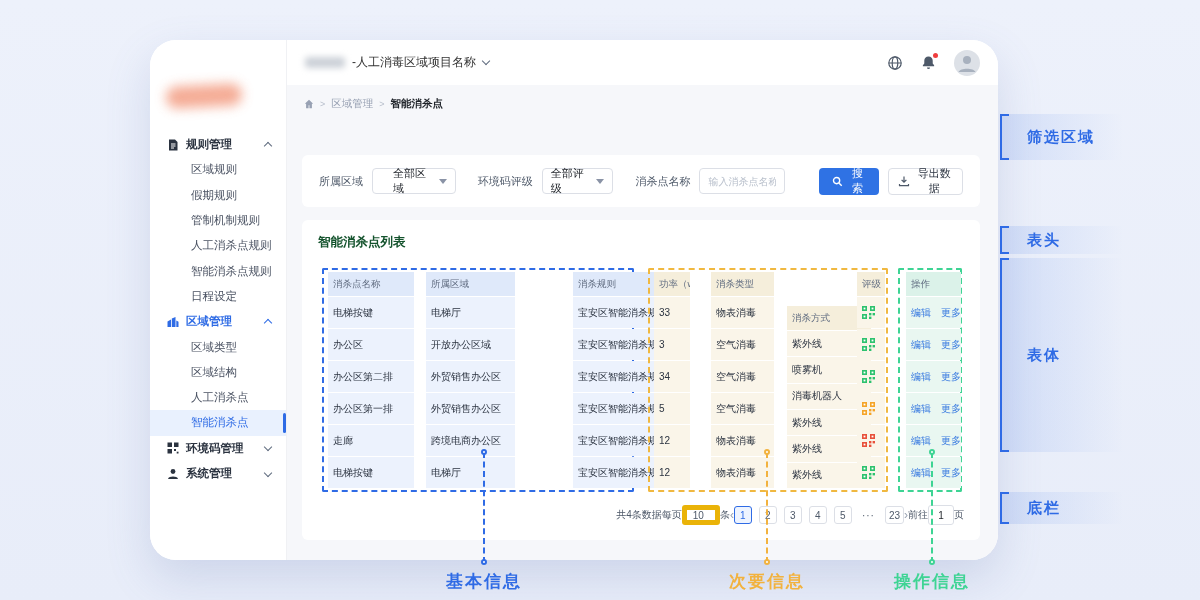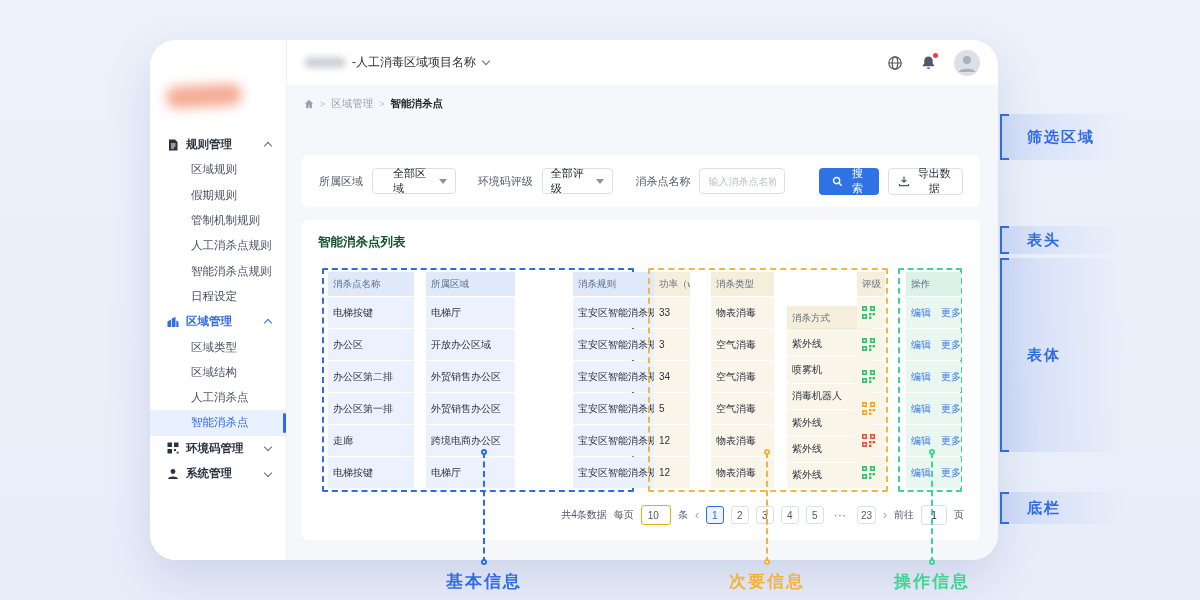--- a/index.html
+++ b/index.html
@@ -86,27 +86,27 @@
   .cell { display:flex; align-items:center; padding-left:5px; font-size:10px; color:#2b3340;
           overflow:hidden; white-space:nowrap; }
   .cell.head { font-size:9.5px; color:#606c80; }
   .cell.c-blue.head   { background:#dfe9fa; } .cell.c-blue   { background:#ecf2fd; }
   .cell.c-yellow.head { background:#f5eedb; } .cell.c-yellow { background:#faf5e9; }
   .cell.c-green.head  { background:#dbf2e9; } .cell.c-green  { background:#e9f7f1; }
   .qr { display:flex; }
   .act-link { color:#3a7be0; cursor:pointer; margin-right:10px; }
 
   .pagination { position:absolute; right:16px; top:285px; display:flex; align-items:center;
-                gap:7px; font-size:10px; color:#4e5969;margin-left:18px; }
+                font-size:10px; color:#4e5969;margin-left:18px; }
   .pg { min-width:18px; height:18px; border:1px solid #dcdfe6; border-radius:3px; background:#fff;
         display:flex; align-items:center; justify-content:center; padding:0 3px; cursor:pointer; }
   .pg.active { border-color:#2f6be5; color:#2f6be5; background:#eef4ff; }
   .pg.dots { border:none; background:transparent; cursor:default; letter-spacing:1px; }
   .chev { color:#9aa3b3; font-size:12px; cursor:pointer; }
-  .mini-sel { height:20px; border:1px solid #eab308; border-radius:3px; background:#fff;
+  .mini-sel { height:20px; border:5px solid #eab308; border-radius:3px; background:#fff;
               display:flex; align-items:center; gap:5px; padding:0 6px; cursor:pointer; }
   .goto-input { width:26px; height:20px; border:1px solid #dcdfe6; border-radius:3px;
                 text-align:center; font-size:10px; outline:none; color:#1f2329; }
 
   
   .r-ann { position:absolute; left:1000px; width:124px; display:flex; align-items:center;
            background:linear-gradient(90deg,rgba(47,107,229,.14),rgba(47,107,229,0)); }
   .r-bracket { position:absolute; left:0; top:0; bottom:0; width:9px;
                border-left:2px solid #2f6be5; border-top:2px solid #2f6be5; border-bottom:2px solid #2f6be5; }
   .r-label { margin-left:27px; color:#2f6be5; font-weight:700; font-size:15px; letter-spacing:2px; }

